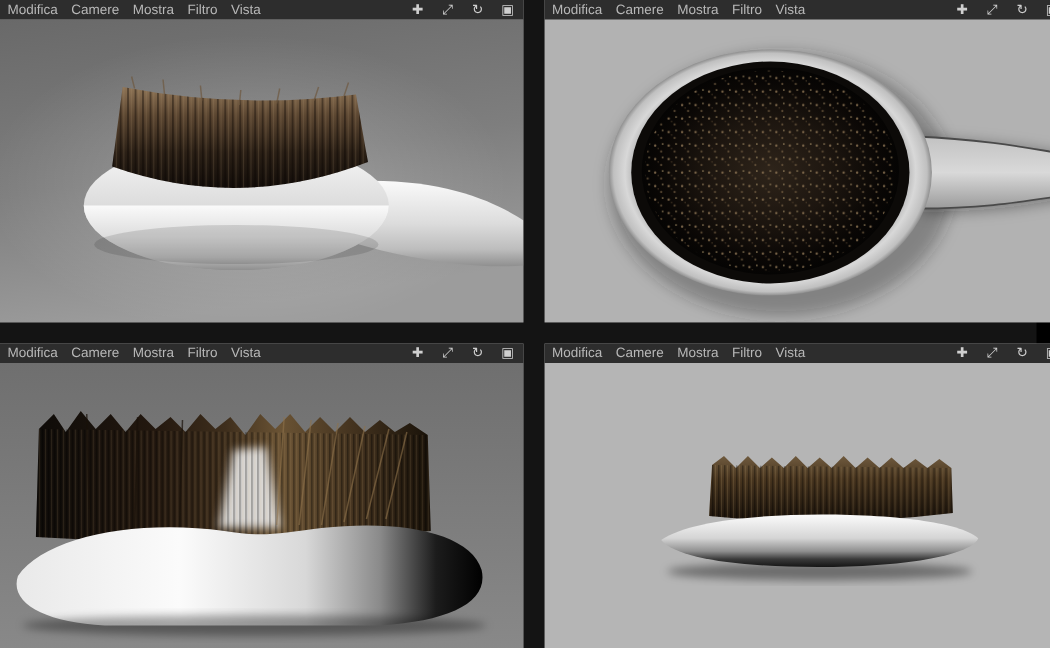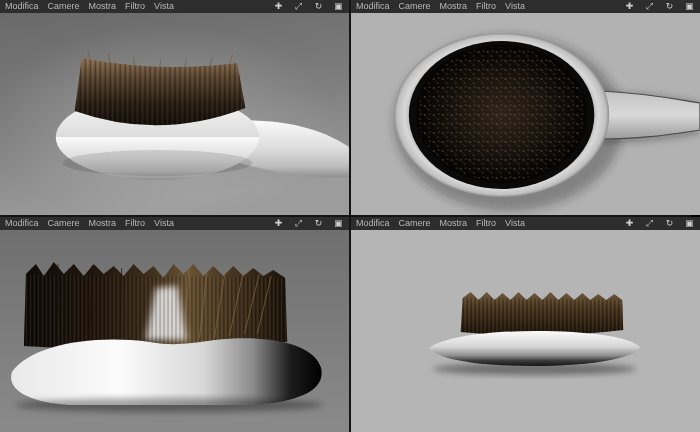--- a/index.html
+++ b/index.html
@@ -1,21 +1,21 @@
 <!DOCTYPE html>
 <html style="--menubar-bg: #2d2d2d; --menu-text: #b8b8b8; --divider: #141414; --bg-perspective-top: #696969; --bg-perspective-bottom: #9c9c9c; --bg-top-view: #b2b2b2; --bg-front-view: #7a7a7a; --bg-right-view: #b5b5b5; --handle-light: #fafafa; --handle-dark: #8f8f8f; --bristle-light: #8d7355; --bristle-dark: #120d09;"><head>
 <meta charset="utf-8">
 <style>
   html, body { margin: 0; padding: 0; background: #000; }
   .quad {
     width: 691px; height: 432px;
     display: grid;
     grid-template-columns: 349px 349px;
     grid-template-rows: 215px 215px;
-    gap: 2px;
+    gap: 14px;
     background: #141414;
     font-family: "Liberation Sans", sans-serif;
   }
   .viewport { display: flex; flex-direction: column; overflow: hidden; background: #8a8a8a; }
   .menubar {
     flex: 0 0 13px; height: 13px;
     background: var(--menubar-bg, #2d2d2d);
     display: flex; align-items: center;
     padding: 0 5px;
     gap: 9px;

